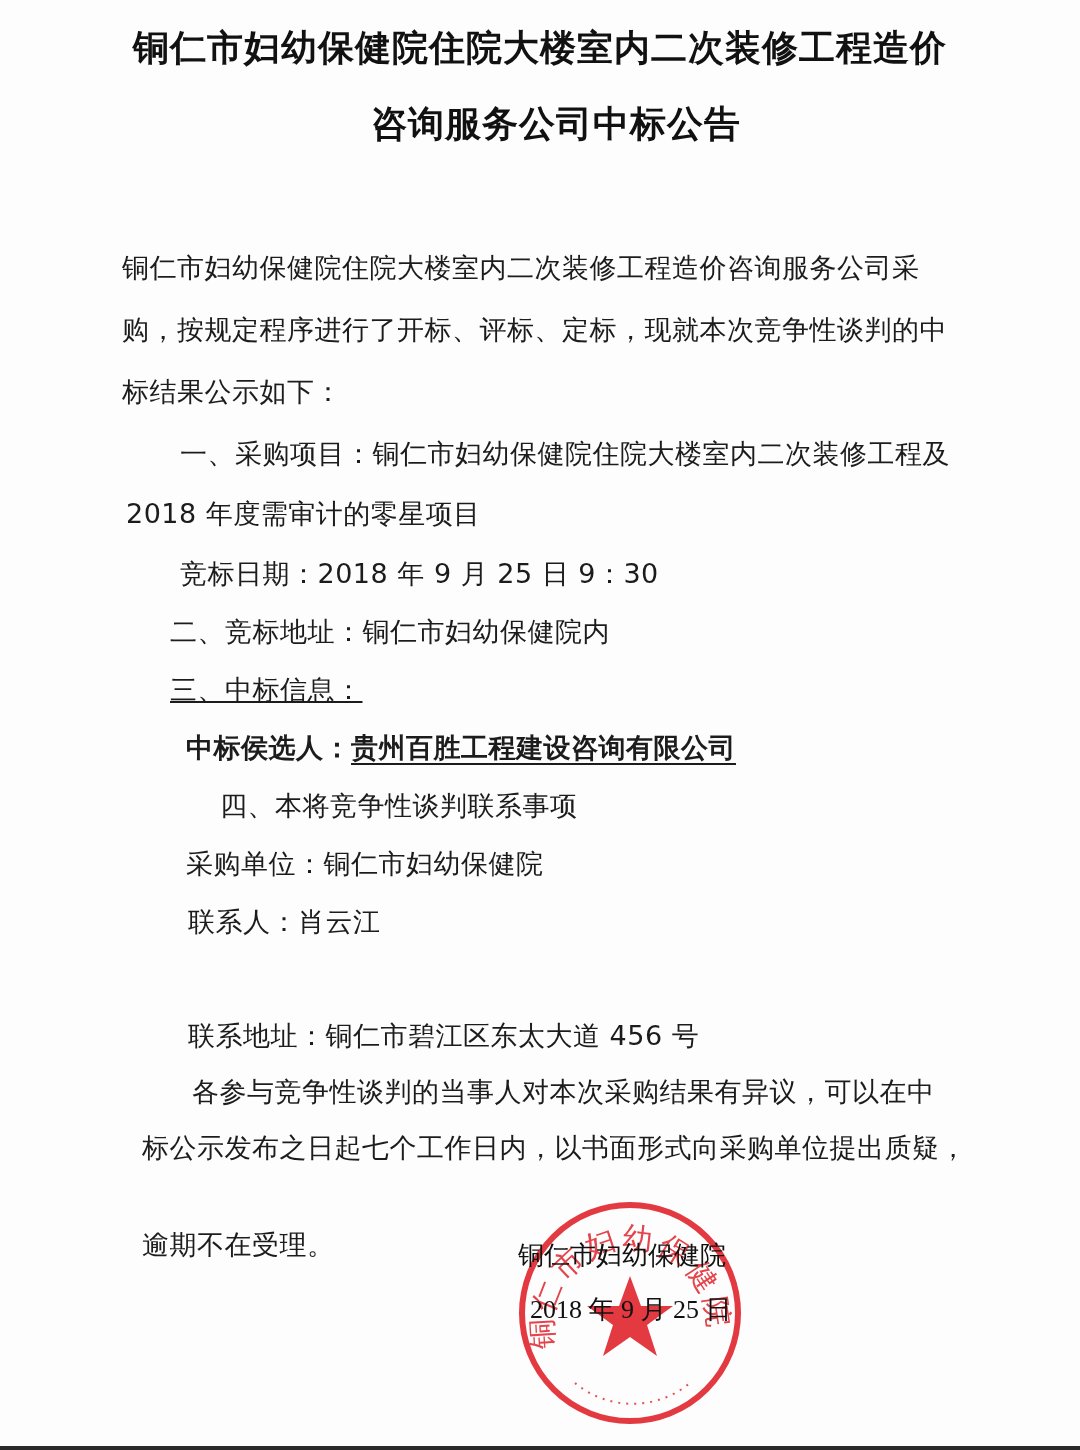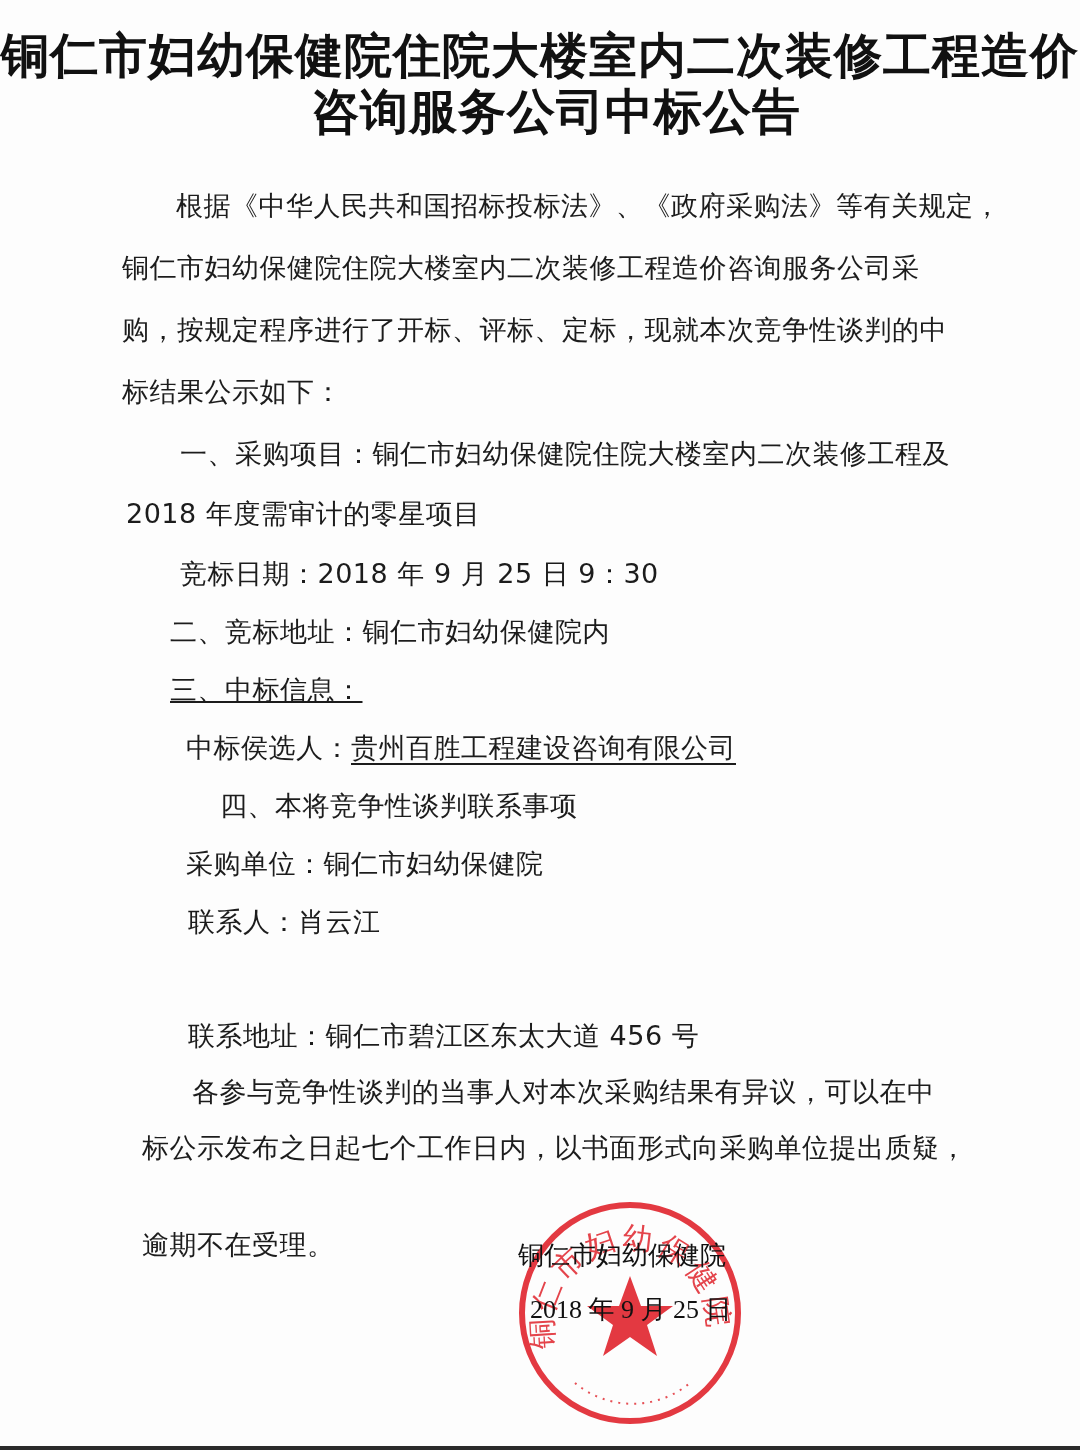--- a/index.html
+++ b/index.html
@@ -7,44 +7,43 @@
       width: 1080px; height: 1450px; overflow: hidden;
       background: #ffffff;
       font-family: "DejaVu Sans", "Liberation Sans", sans-serif;
       color: #1a1a1a;
       position: relative;
     }
     .page { position: absolute; inset: 0; background: #fdfdfd; }
     .bottom-edge { position: absolute; left: 0; right: 0; bottom: 0; height: 4px; background: #2a2a2a; }
     .title {
       position: absolute; left: 0; right: 0; text-align: center;
-      font-size: 48px; font-weight: bold; letter-spacing: 1px; color: #111;
+      font-size: 36px; font-weight: bold; letter-spacing: 1px; color: #111;
     }
     .t1 { top: 24px; }
-    .t2 { top: 80px; padding-left: 32px; }
+    .t2 { top: 100px; padding-left: 32px; }
     .line {
       position: absolute; font-size: 27px; white-space: nowrap; color: #1c1c1c;
       letter-spacing: 0.5px;
     }
-    .bold { font-weight: normal; }
+    .bold { font-weight: bold; }
     .underline { text-decoration: underline; text-underline-offset: 6px; text-decoration-thickness: 2px; }
     .seal {
       position: absolute; left: 515px; top: 1198px; width: 230px; height: 230px;
     }
     .sig-line { position: absolute; font-size: 26px; white-space: nowrap; color: #111; z-index: 2; }
   </style>
 </head>
 <body>
 
 <div class="page">
 
   <div class="title t1">铜仁市妇幼保健院住院大楼室内二次装修工程造价</div>
   <div class="title t2">咨询服务公司中标公告</div>
 
-  <div class="line" style="left:176px; top:188px;">根据《中华人民共和国招标投标法》、《政府采购法》等有关规定，</div>
   <div class="line" style="left:122px; top:250px;">铜仁市妇幼保健院住院大楼室内二次装修工程造价咨询服务公司采</div>
   <div class="line" style="left:122px; top:374px;">标结果公示如下：</div>
   <div class="line" style="left:122px; top:312px;">购，按规定程序进行了开标、评标、定标，现就本次竞争性谈判的中</div>
 
   <div class="line" style="left:180px; top:436px;text-align:center;">一、采购项目：铜仁市妇幼保健院住院大楼室内二次装修工程及</div>
   <div class="line" style="left:126px; top:496px;">2018 年度需审计的零星项目</div>
   <div class="line" style="left:180px; top:556px;text-align:right;">竞标日期：2018 年 9 月 25 日 9：30</div>
 
   <div class="line" style="left:170px; top:614px;">二、竞标地址：铜仁市妇幼保健院内</div>
   <div class="line" style="left:170px; top:672px;text-decoration:underline;">三、中标信息：</div>

